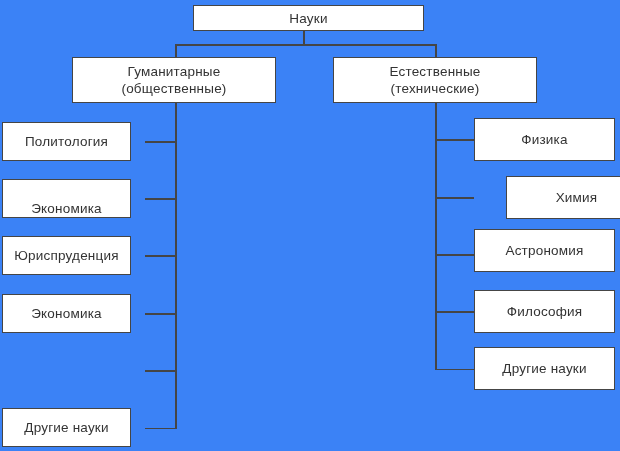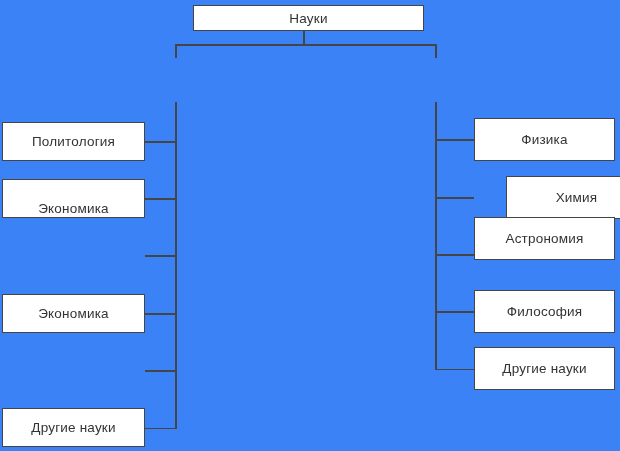--- a/index.html
+++ b/index.html
@@ -29,48 +29,59 @@
     text-align: center;
     font-size: 13.5px;
     line-height: 17px;
     letter-spacing: 0.2px;
   }
   .node span { display: block; }
   .root   { left: 193px; top: 5px;  width: 231px; height: 26px; }
   .branch { width: 204px; height: 46px; top: 57px; }
   .branch-left  { left: 72px; }
   .branch-right { left: 333px; }
-  .child-left  { left: 2px;   width: 143px; height: 39px; }
+  .child-left  { left: 2px;   width: 129px; height: 39px; }
   .child-right { left: 474px; width: 141px; height: 43px; text-align: right; }
   .cl0 { top: 122px; } .cl1 { top: 179px; justify-content: flex-end; } .cl2 { top: 236px; }
   .cl3 { top: 294px; } .cl4 { top: 351px; } .cl5 { top: 408px; }
-  .cr0 { top: 118px; } .cr1 { top: 176px; margin-left: 32px; } .cr2 { top: 217px; }
+  .cr0 { top: 118px; } .cr1 { top: 176px; margin-left: 32px; } .cr2 { top: 229px; }
   .cr3 { top: 290px; } .cr4 { top: 347px; }
   .line {
     position: absolute;
     background: #454545;
   }
   .h { height: 1.5px; }
   .v { width: 1.5px; }
 </style>
 </head>
 <body>
 
 <div class="canvas">
 
   <div class="node root">
     <span>Науки</span>
   </div>
 
+  <div class="node branch branch-left">
+    <span>Гуманитарные</span>
+    <span>(общественные)</span>
+  </div>
+  <div class="node branch branch-right">
+    <span>Естественные</span>
+    <span>(технические)</span>
+  </div>
 
   <div class="node child-left cl0">
     <span>Политология</span>
   </div>
   <div class="node child-left cl1">
     <span>Экономика</span>
+  </div>
+  <div class="node child-left cl2">
+    <span>Юриспруденция</span>
   </div>
   <div class="node child-left cl3">
     <span>Экономика</span>
   </div>
   <div class="node child-left cl5">
     <span>Другие науки</span>
   </div>
 
   <div class="node child-right cr0">
     <span>Физика</span>

